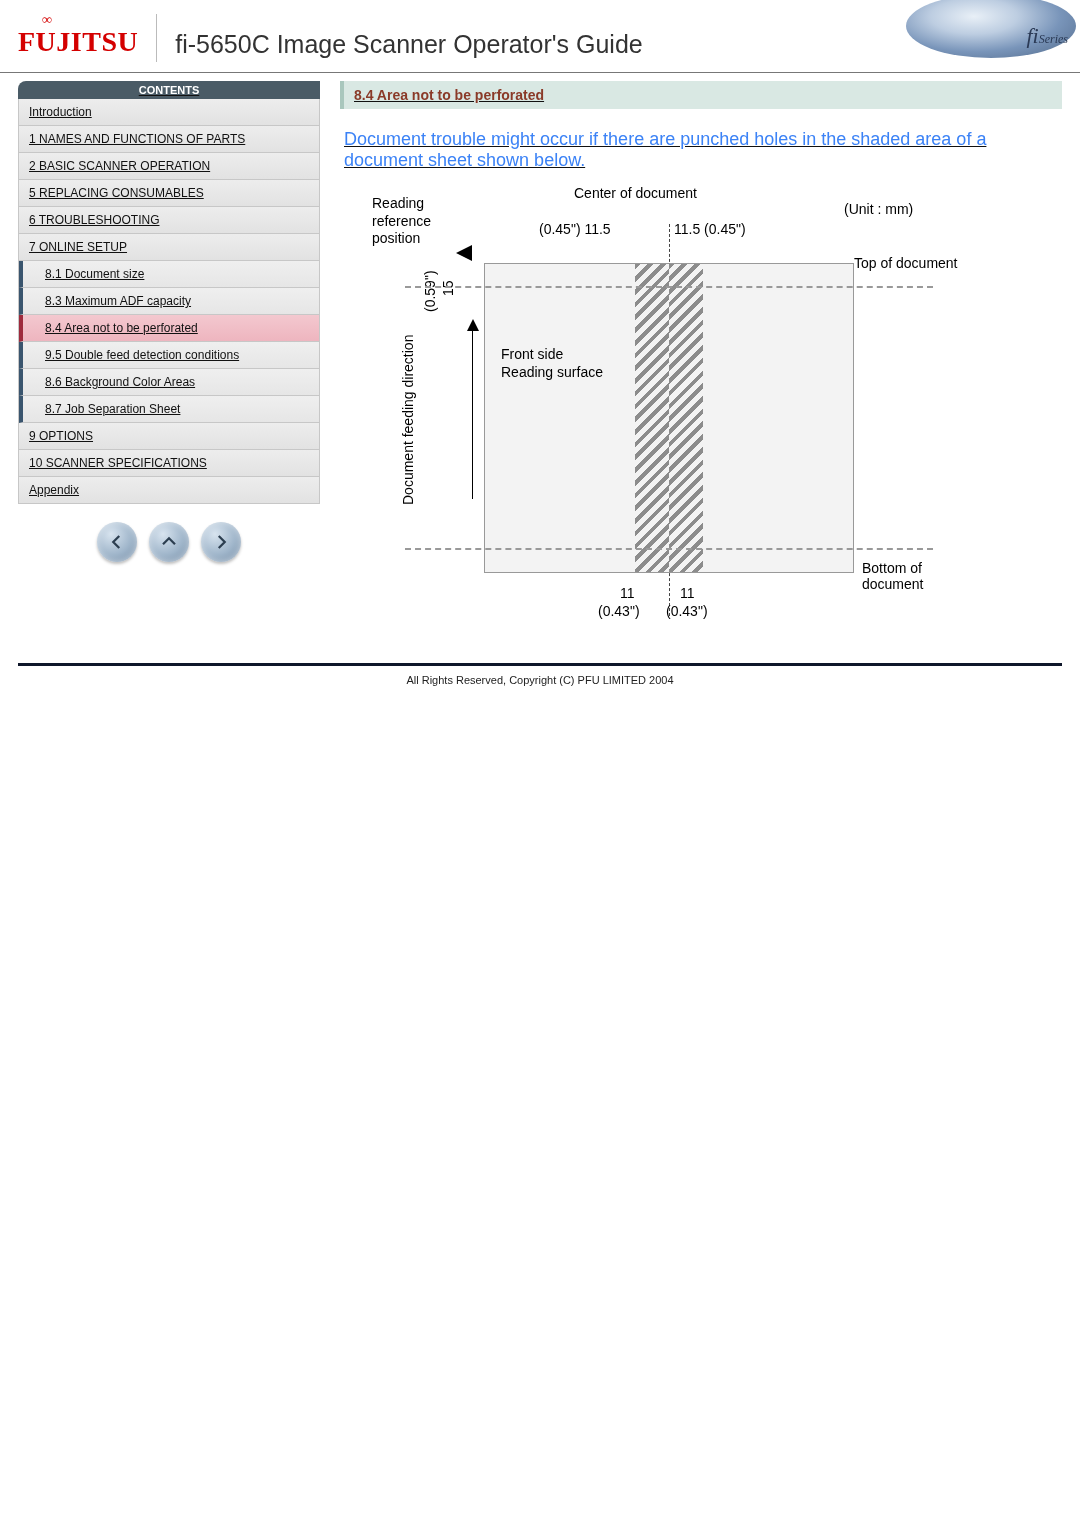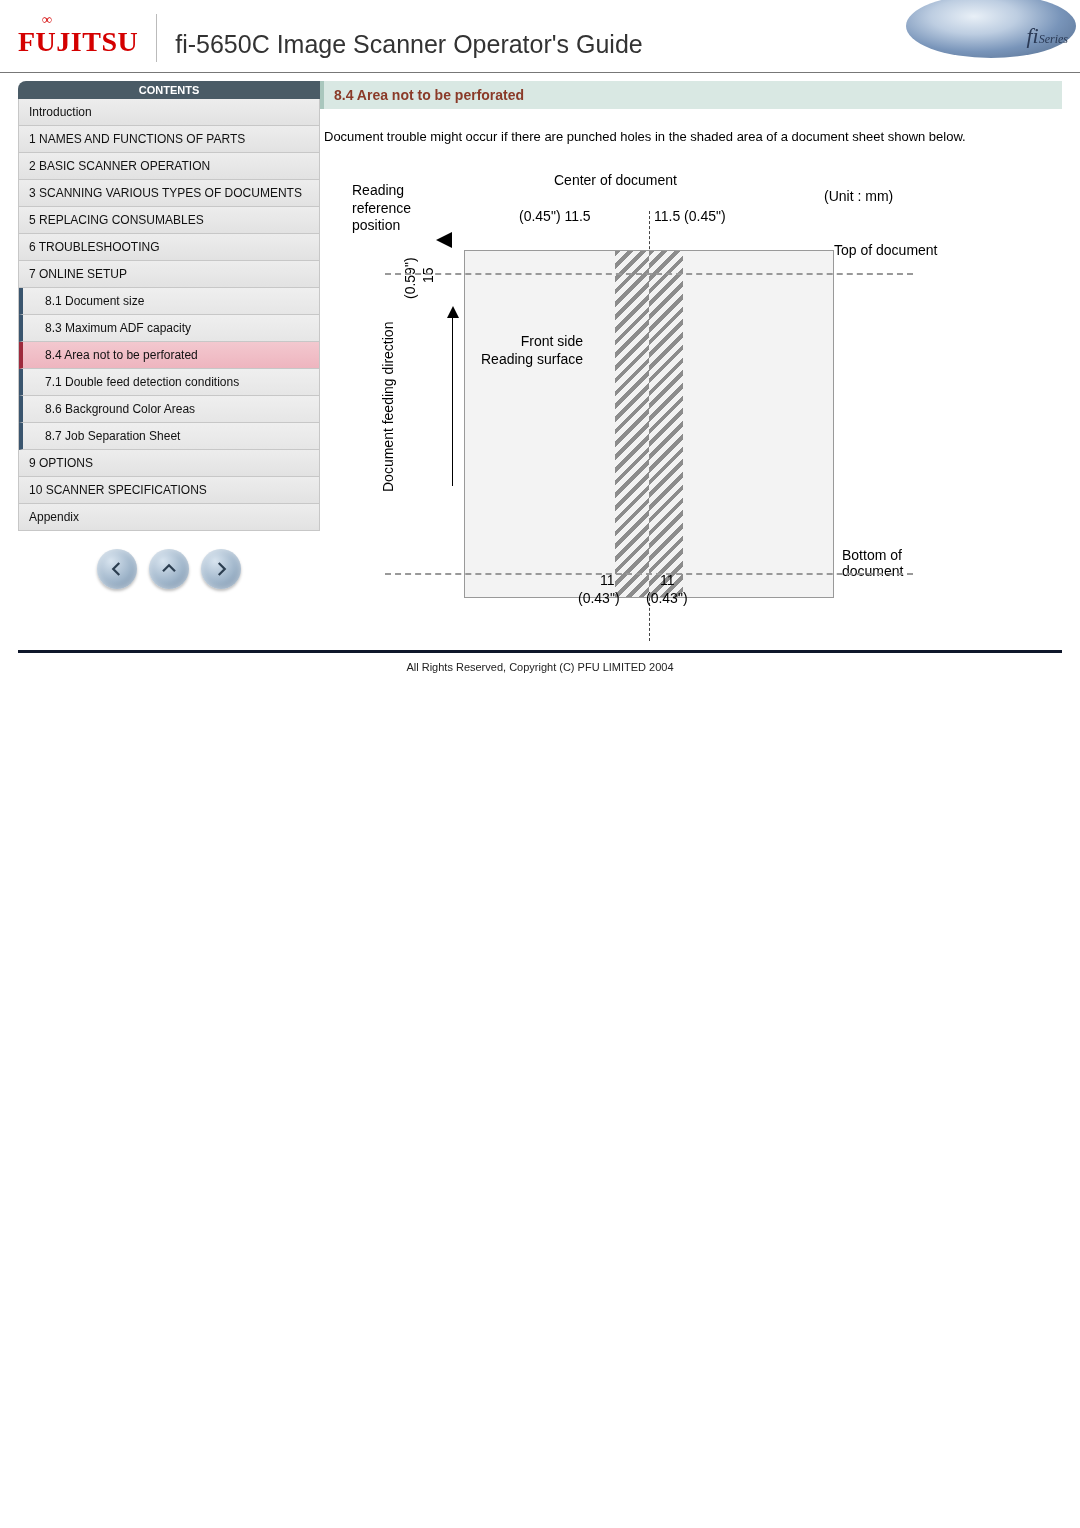--- a/index.html
+++ b/index.html
@@ -78,21 +78,22 @@
   .ornament .badge .sub {
     font-size: 12px;
     font-style: italic;
   }
 
   
   .wrap {
     display: flex;
     align-items: flex-start;
     padding: 8px 18px 0 18px;
-    gap: 0;
+    gap: 20px;
+    text-decoration: underline;
   }
   .sidebar {
     width: 302px;
     flex: 0 0 302px;
   }
   .contents-hdr {
     background: #4a5b66;
     color: #fff;
     font-size: 11px;
     font-weight: bold;
@@ -153,23 +154,23 @@
   .sect-title {
     background: #d9e8e3;
     color: #8a3a28;
     font-weight: bold;
     font-size: 14px;
     padding: 6px 10px;
     border-left: 4px solid #a9c7bd;
     margin-bottom: 20px;
   }
   .para {
-    font-size: 13px;
-    color: #000000;
-    margin: 6px 0 28px 4px;
+    font-size: 18px;
+    color: #3b82f6;
+    margin: 6px 0 14px 4px;
   }
 
   
   .diagram {
     position: relative;
     width: 620px;
     height: 450px;
     margin-left: 4px;
   }
   .diagram .lbl {
@@ -183,24 +184,23 @@
     color: #000;
     writing-mode: vertical-rl;
     transform: rotate(180deg);
     text-align: center;
   }
   .sheet {
     position: absolute;
     left: 140px;
     top: 78px;
     width: 370px;
-    height: 348px;
+    height: 310px;
     background: #f3f3f3;
     border: 1px solid #999;
-    text-align: right;
   }
   .hatch {
     position: absolute;
     top: 0; bottom: 0;
     width: 34px;
     background: repeating-linear-gradient(135deg, #8c8c8c 0 4px, #f3f3f3 4px 9px);
   }
   .hatch.left  { left: 50%; margin-left: -34px; }
   .hatch.right { left: 50%; }
   .centerline {
@@ -274,29 +274,28 @@
 </div>
 
 <div class="wrap">
 
   <div class="sidebar">
     <div class="contents-hdr">CONTENTS</div>
     <div class="nav">
       <a class="row"><span>Introduction</span></a>
       <a class="row"><span>1 NAMES AND FUNCTIONS OF PARTS</span></a>
       <a class="row"><span>2 BASIC SCANNER OPERATION</span></a>
-      <a class="row"><span>3 SCANNING VARIOUS TYPES OF DOCUMENTS</span></a>
       <a class="row"><span>5 REPLACING CONSUMABLES</span></a>
       <a class="row"><span>6 TROUBLESHOOTING</span></a>
       <a class="row"><span>7 ONLINE SETUP</span></a>
 
       <a class="sub"><span>8.1 Document size</span></a>
       <a class="sub"><span>8.3 Maximum ADF capacity</span></a>
       <a class="sub active"><span>8.4 Area not to be perforated</span></a>
-      <a class="sub"><span>7.1 Double feed detection conditions</span></a>
+      <a class="sub"><span>9.5 Double feed detection conditions</span></a>
       <a class="sub"><span>8.6 Background Color Areas</span></a>
       <a class="sub"><span>8.7 Job Separation Sheet</span></a>
 
       <a class="row"><span>9 OPTIONS</span></a>
       <a class="row"><span>10 SCANNER SPECIFICATIONS</span></a>
       <a class="row"><span>Appendix</span></a>
     </div>
 
     <div class="navbtns">
       <div class="circbtn">

